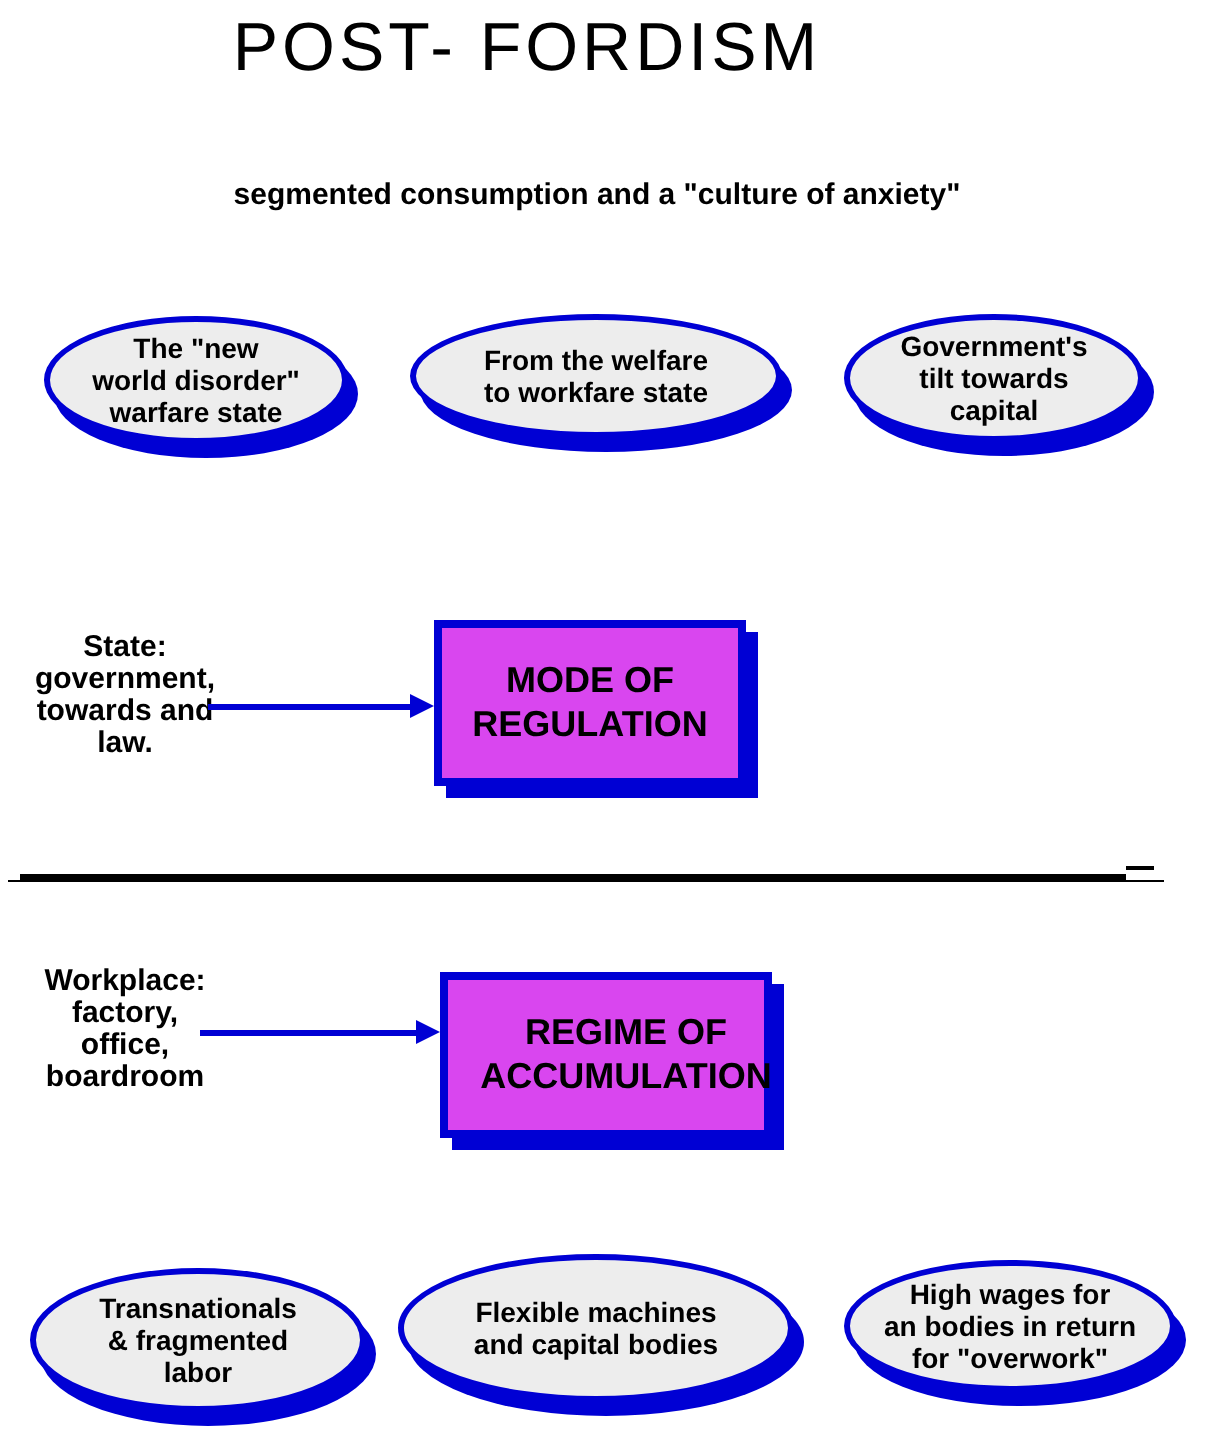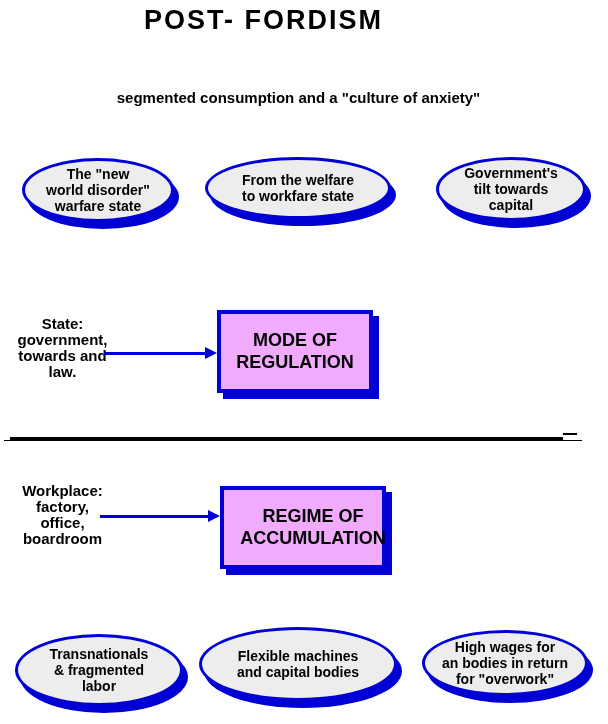--- a/index.html
+++ b/index.html
@@ -11,22 +11,22 @@
     color: #000000;
     font-family: "Liberation Sans", sans-serif;
     overflow: hidden;
   }
   .canvas * { box-sizing: border-box; }
 
   .title {
     position: absolute;
     top: 5px; left: 0; width: 527px;
     text-align: center;
-    font-size: 27px;
-    font-weight: bold;
+    font-size: 34px;
+    font-weight: normal;
     letter-spacing: 2px;
     white-space: pre;
   }
   .subtitle {
     position: absolute;
     top: 89px; left: 0; width: 597px;
     text-align: center;
     font-size: 15px;
     font-weight: bold;
   }
@@ -42,21 +42,21 @@
     justify-content: center;
     text-align: center;
     font-size: 14px;
     font-weight: bold;
     line-height: 1.15;
     white-space: pre-line;
   }
 
   .dbox {
     position: absolute;
-    background: #f0abfc;
+    background: #d946ef;
     border: 4px solid #0000D4;
     box-shadow: 6px 6px 0 #0000D4;
     display: flex;
     align-items: center;
     justify-content: center;
     text-align: center;
     font-size: 18px;
     font-weight: bold;
     line-height: 1.2;
     white-space: pre-line;
@@ -91,21 +91,21 @@
 <div class="canvas">
 
   <div class="title">POST- FORDISM</div>
   <div class="subtitle">segmented consumption and a "culture of anxiety"</div>
 
   <div class="ellipse" style="left:22px; top:158px; width:152px; height:64px;">The "new
 world disorder"
 warfare state</div>
   <div class="ellipse" style="left:205px; top:157px; width:186px; height:62px;">From the  welfare
 to workfare state</div>
-  <div class="ellipse" style="left:436px; top:157px; width:150px; height:64px;">Government's
+  <div class="ellipse" style="left:422px; top:157px; width:150px; height:64px;">Government's
 tilt towards
 capital</div>
 
   <div class="side-label" style="left:5px; top:316px; width:115px;">State:
 government,
 towards and
 law.</div>
 
   <div class="arrow" style="left:104px; top:347px; width:113px;">
     <div class="shaft" style="width:103px;"></div>

